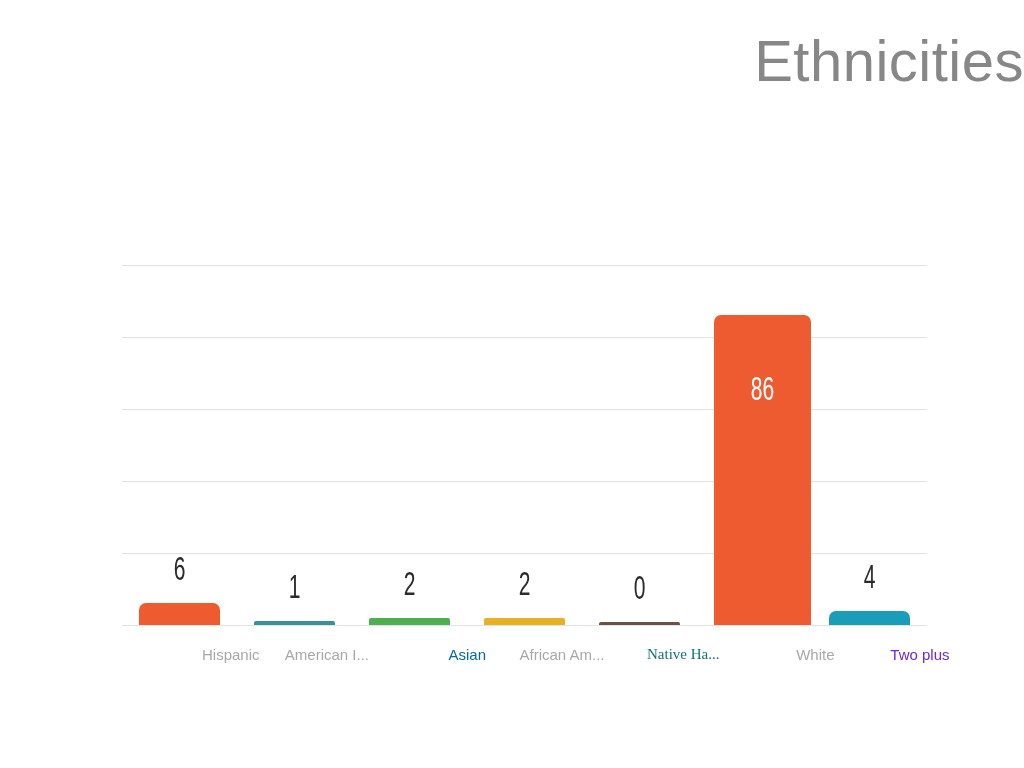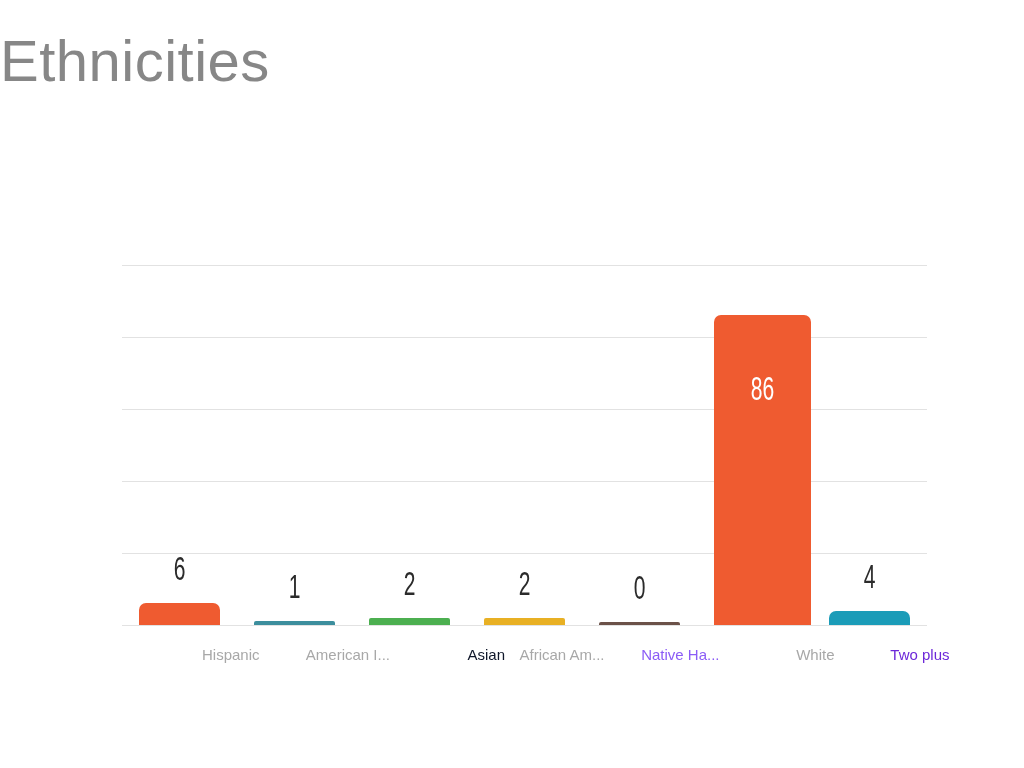--- a/index.html
+++ b/index.html
@@ -22,21 +22,21 @@
     height: 768px;
     background: #ffffff;
   }
 
   
   #chart-title {
     position: absolute;
     left: 0;
     top: 28px;
     width: 1024px;
-    text-align: left;
+    text-align: right;
     font-family: "Liberation Sans", sans-serif;
     font-size: 58px;
     font-weight: 300;
     letter-spacing: 0.5px;
     color: #878787;
     line-height: 1.15;
     white-space: nowrap;
   }
 
   
@@ -169,21 +169,21 @@
         <div class="bar-value inside" style="color: rgb(255, 255, 255); bottom: 219.6px;">86</div>
       </div>
       <div class="bar-group" style="left: 707px; width: 81px;">
         <div class="bar-rect" style="height: 14.4px; background: rgb(27, 156, 184);"></div>
         <div class="bar-value" style="color: rgb(43, 43, 43); bottom: 32.4px;">4</div>
       </div>
     </div>
 
   <div id="x-axis-labels">
       <div class="x-tick-label" style="left: -22.5px; width: 160px; color: rgb(168, 168, 168);">Hispanic</div>
-      <div class="x-tick-label" style="left: 108px; width: 160px; color: rgb(168, 168, 168);">American I...</div>
-      <div class="x-tick-label" style="left: 223px; width: 160px; color: #0f172a;">Asian</div>
+      <div class="x-tick-label" style="left: 87px; width: 160px; color: rgb(168, 168, 168);">American I...</div>
+      <div class="x-tick-label" style="left: 204px; width: 160px; color: #0369a1;">Asian</div>
       <div class="x-tick-label" style="left: 322.5px; width: 160px; color: rgb(168, 168, 168);">African Am...</div>
-      <div class="x-tick-label" style="left: 437.5px; width: 160px; color: #8b5cf6;">Native Ha...</div>
+      <div class="x-tick-label" style="left: 437.5px; width: 160px; color: #0f766e; font-family: Liberation Serif, serif;">Native Ha...</div>
       <div class="x-tick-label" style="left: 552.5px; width: 160px; color: rgb(168, 168, 168);">White</div>
       <div class="x-tick-label" style="left: 667.5px; width: 160px; color: #6d28d9;">Two plus</div>
     </div>
 
 </div>
 
 </body></html>

